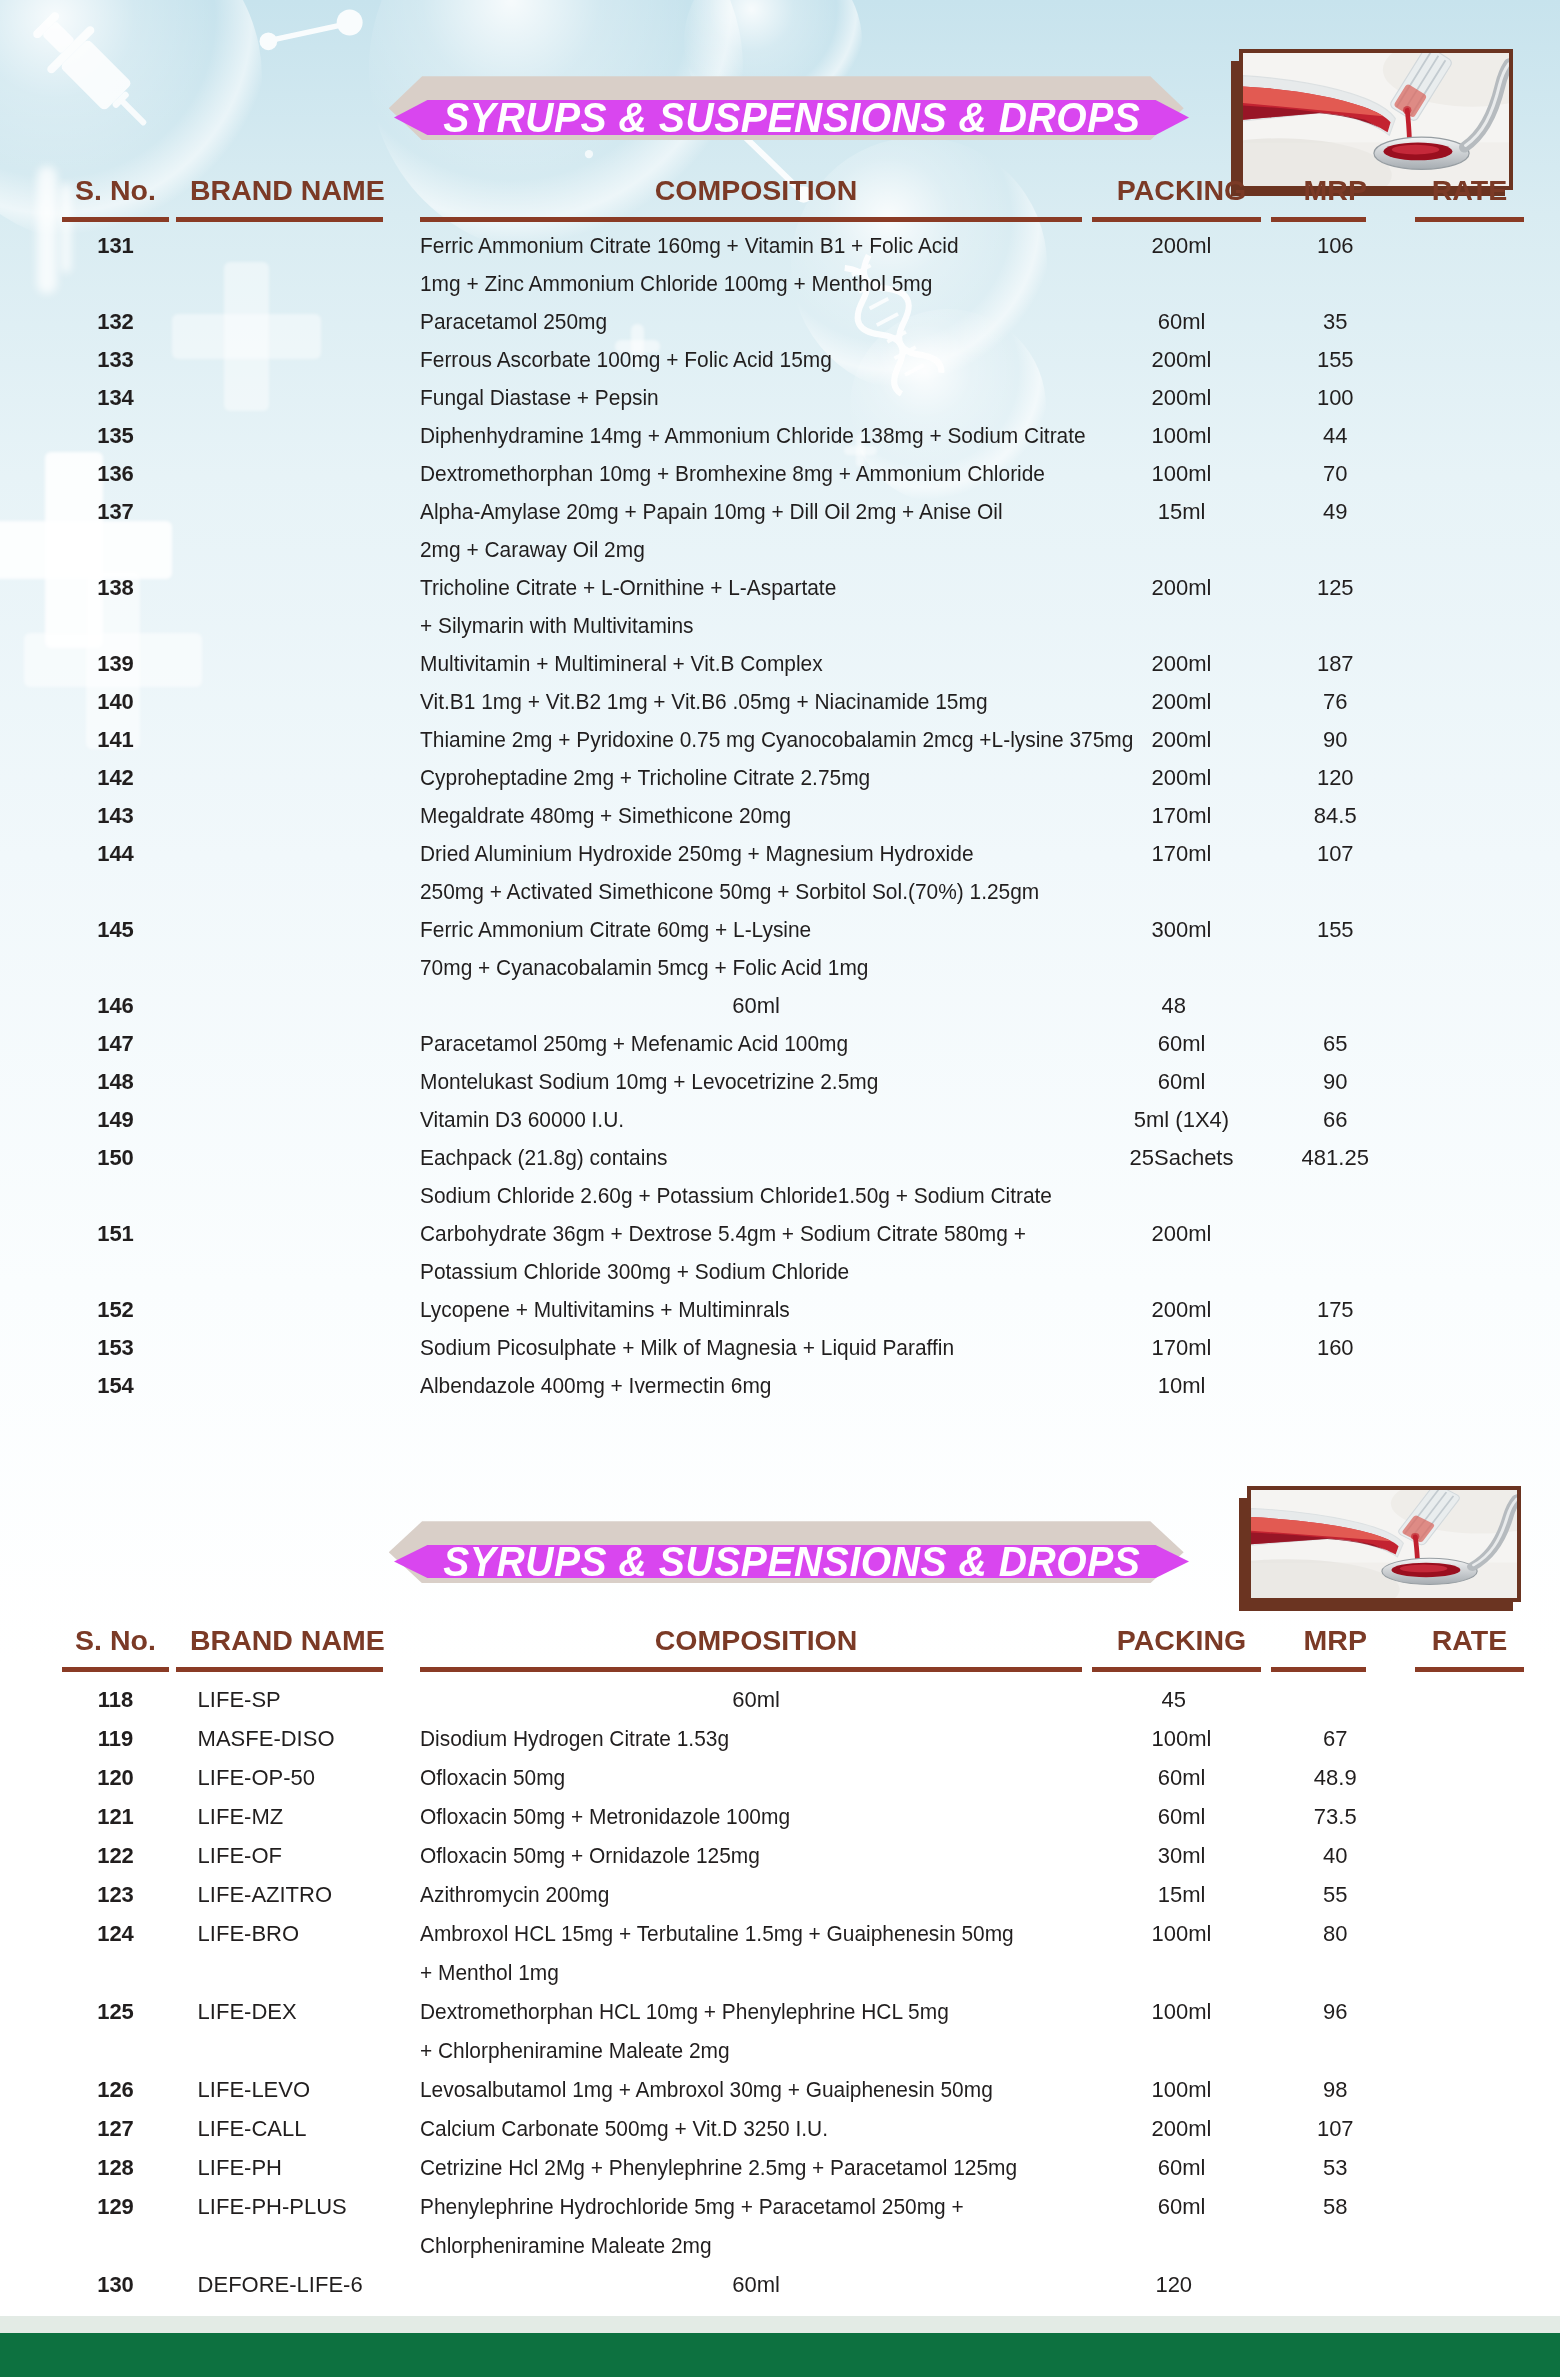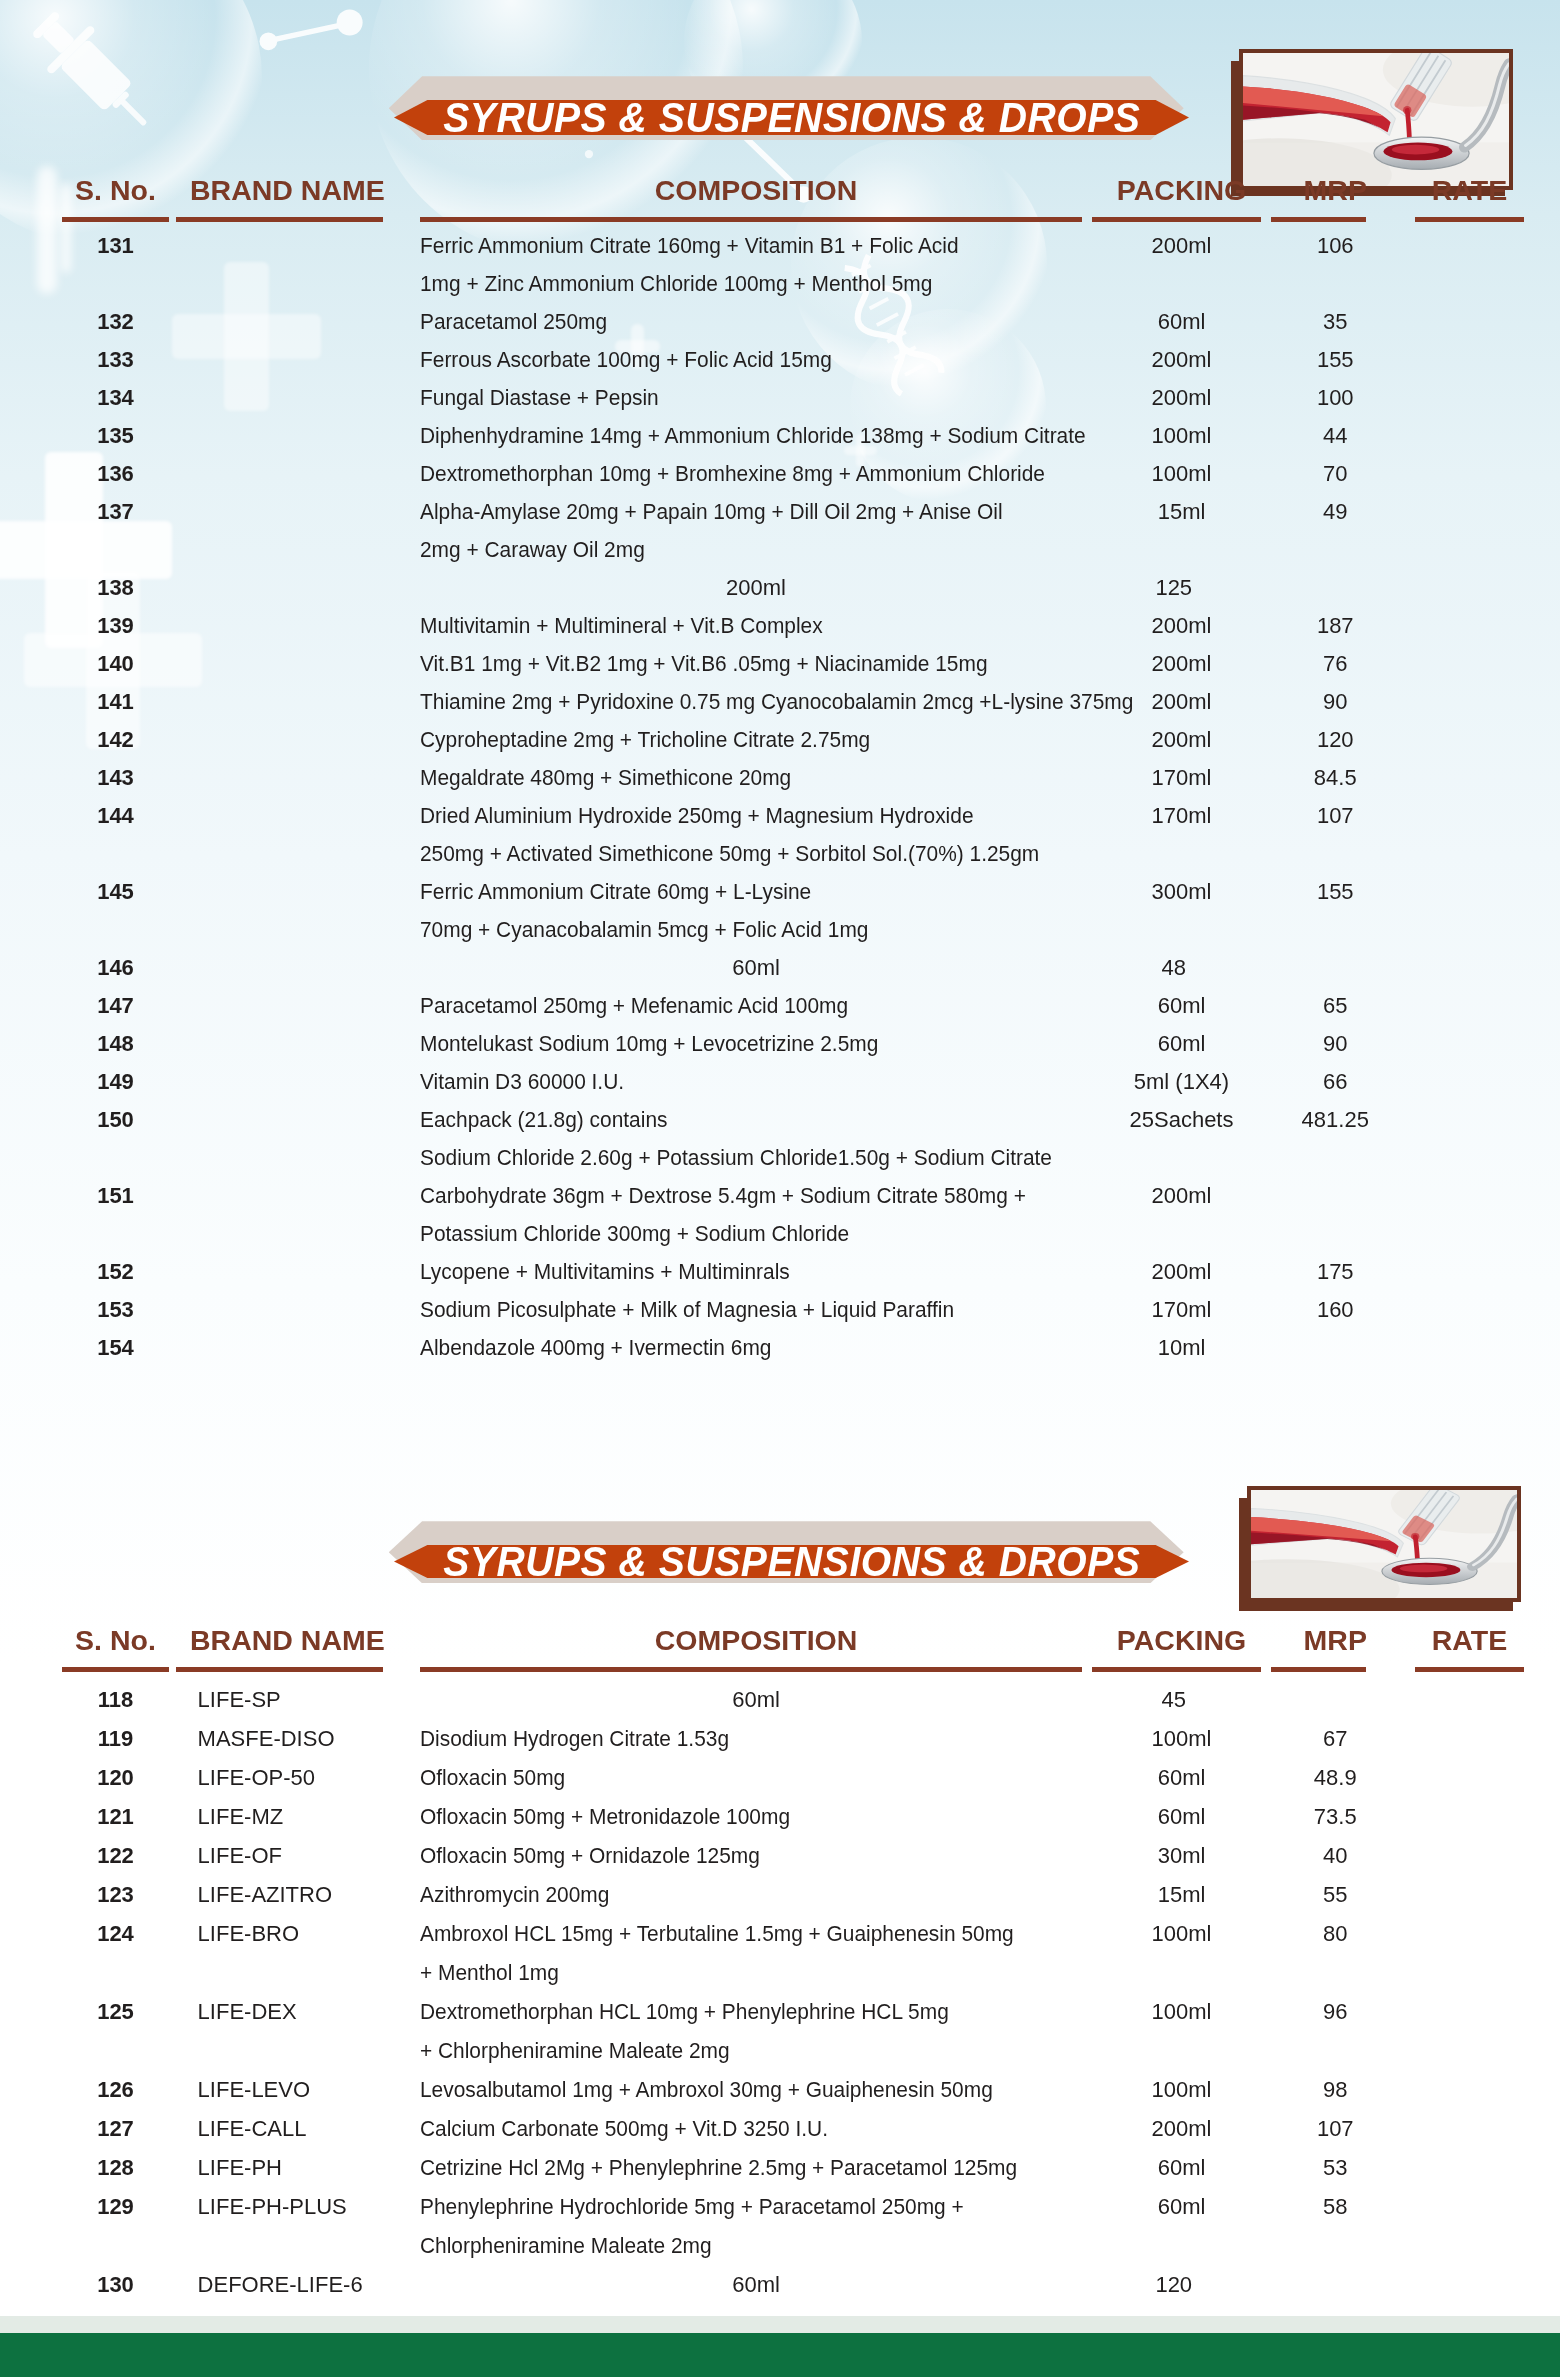--- a/index.html
+++ b/index.html
@@ -18,21 +18,21 @@
   .cross::before, .cross::after { content:""; position:absolute; background:rgba(255,255,255,var(--op,.6)); border-radius:6px; filter:blur(1.8px); }
   .cross::before { left:0; top:35%; width:100%; height:30%; }
   .cross::after  { left:35%; top:0; width:30%; height:100%; }
   .streak { position:absolute; background:rgba(255,255,255,.75); border-radius:24px; filter:blur(4.2px); }
   
   .banner { position:absolute; }
   .banner .shape-shadow, .banner .shape {
     clip-path:polygon(0 50%, 4.2% 0, 95.8% 0, 100% 50%, 95.8% 100%, 4.2% 100%);
   }
   .banner .shape-shadow { position:absolute; left:-5.3px; top:5.3px; width:100%; height:100%; background:#d9cfc8; }
-  .banner .shape { position:absolute; inset:0; background:#c2410c; display:flex; align-items:center; justify-content:center;margin-top:29px; }
+  .banner .shape { position:absolute; inset:0; background:#d946ef; display:flex; align-items:center; justify-content:center;margin-top:29px; }
   .banner .shape span { color:#ffffff; font-weight:700; font-style:italic; font-size:42px; letter-spacing:0.6px; transform:scaleX(.93); white-space:nowrap; }
   
   .photo-shadow { position:absolute; background:#6b3421; }
   .photo { position:absolute; margin:0; border:4.2px solid #6b3421; background:#f5f4f2; overflow:hidden; }
   .photo svg { display:block; width:100%; height:100%; }
   
   .thead { position:absolute; display:grid; grid-template-columns:113px 248px 672px 179px 144px 109px;
            color:#7b3a26; font-weight:700; font-size:28.5px; width:1465px; }
   .th { position:relative; padding-bottom:15.5px; }
   .th .lbl { display:block; line-height:32px; white-space:nowrap; }
@@ -254,20 +254,24 @@
           <div class="comp-line">Alpha-Amylase 20mg + Papain 10mg + Dill Oil 2mg + Anise Oil</div>
           <div class="comp-line">2mg + Caraway Oil 2mg</div>
         </div>
         <div class="cell c-pack">15ml</div>
         <div class="cell c-mrp">49</div>
         <div class="cell c-rate"></div>
       </div>
       <div class="trow">
         <div class="cell c-sno">138</div>
         <div class="cell c-brand"></div>
+        <div class="cell c-comp">
+          <div class="comp-line">Tricholine Citrate + L-Ornithine + L-Aspartate</div>
+          <div class="comp-line">+ Silymarin with Multivitamins</div>
+        </div>
         <div class="cell c-pack">200ml</div>
         <div class="cell c-mrp">125</div>
         <div class="cell c-rate"></div>
       </div>
       <div class="trow">
         <div class="cell c-sno">139</div>
         <div class="cell c-brand"></div>
         <div class="cell c-comp">
           <div class="comp-line">Multivitamin + Multimineral + Vit.B Complex</div>
         </div>

